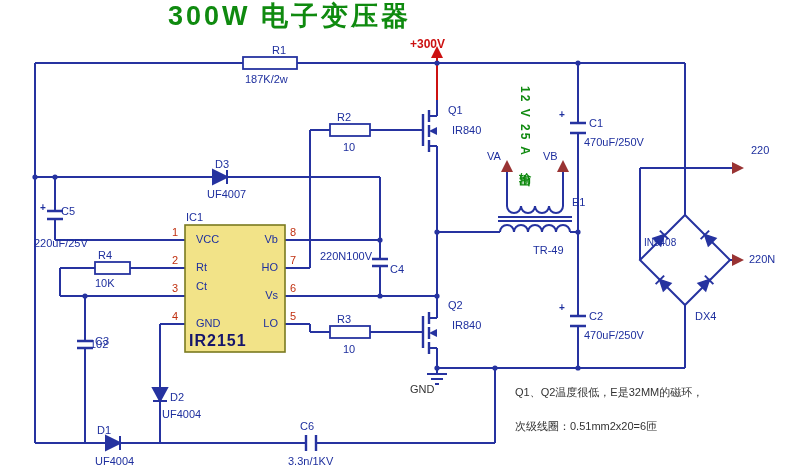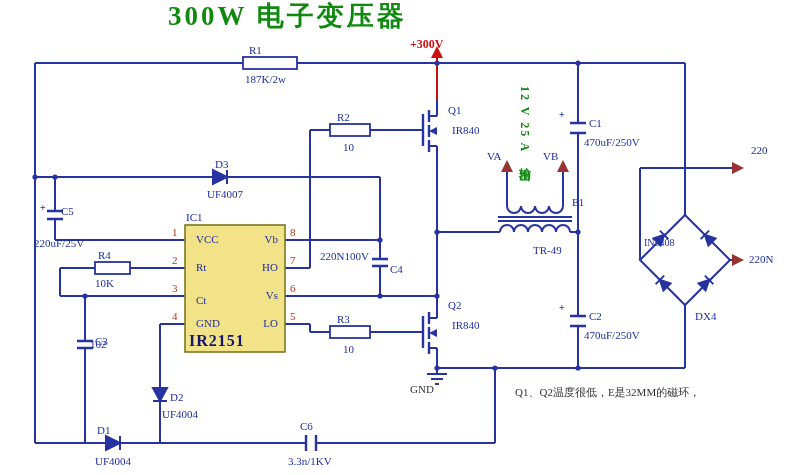--- a/index.html
+++ b/index.html
@@ -1,17 +1,17 @@
 <!DOCTYPE html>
 <html><head>
 <meta charset="utf-8">
 <style>
   html,body{margin:0;padding:0;background:#fff;}
   .canvas{position:relative;width:800px;height:475px;background:#ffffff;
-          font-family:Liberation Serif, serif;overflow:hidden;}
+          font-family:Liberation Sans, sans-serif;overflow:hidden;}
   .canvas svg{position:absolute;left:0;top:0;}
   .lbl{position:absolute;font-size:11px;color:#1e2f9e;white-space:nowrap;line-height:1.1;}
   .red{color:#cc1111;font-weight:bold;font-size:12px;}
   .pin-num{color:#c03010;}
   .pin-right{width:50px;text-align:right;}
   .title{font-size:27px;font-weight:bold;color:#0f8a0f;letter-spacing:3px;}
   .chip-part{font-size:16px;font-weight:bold;color:#15156b;letter-spacing:1px;}
   .green-v{writing-mode:vertical-rl;color:#0f8a0f;font-weight:bold;font-size:12px;letter-spacing:2px;height:78px;}
   .note{color:#333333;}
   .dark{color:#333333;}
@@ -135,21 +135,21 @@
         <circle cx="578" cy="232" r="2.6"></circle>
       <circle cx="437" cy="368" r="2.6"></circle>
         <circle cx="495" cy="368" r="2.6"></circle>
       <circle cx="578" cy="368" r="2.6"></circle>
     </g>
   </svg>
 
   <div class="lbl title" style="left:168px;top:2px">300W 电子变压器</div>
   <div class="lbl red" style="left:410px;top:38px">+300V</div>
 
-  <div class="lbl" style="left:249px;top:44px">R1</div>
+  <div class="lbl" style="left:272px;top:44px">R1</div>
   <div class="lbl" style="left:245px;top:73px">187K/2w</div>
 
   <div class="lbl" style="left:337px;top:111px">R2</div>
   <div class="lbl" style="left:343px;top:141px">10</div>
 
   <div class="lbl" style="left:337px;top:313px">R3</div>
   <div class="lbl" style="left:343px;top:343px">10</div>
 
   <div class="lbl" style="left:98px;top:249px">R4</div>
   <div class="lbl" style="left:95px;top:277px">10K</div>
@@ -194,32 +194,33 @@
   <div class="lbl" style="left:751px;top:144px">220</div>
   <div class="lbl" style="left:749px;top:253px">220N</div>
 
   <div class="lbl dark" style="left:410px;top:383px">GND</div>
 
   <div class="lbl" style="left:186px;top:211px">IC1</div>
   <div class="lbl chip-part" style="left:189px;top:332px">IR2151</div>
 
   <div class="lbl" style="left:196px;top:233px">VCC</div>
   <div class="lbl" style="left:196px;top:261px">Rt</div>
-  <div class="lbl" style="left:196px;top:294px">Ct</div>
+  <div class="lbl" style="left:196px;top:280px">Ct</div>
   <div class="lbl" style="left:196px;top:317px">GND</div>
 
   <div class="lbl pin-right" style="left:228px;top:233px">Vb</div>
   <div class="lbl pin-right" style="left:228px;top:261px">HO</div>
   <div class="lbl pin-right" style="left:228px;top:289px">Vs</div>
   <div class="lbl pin-right" style="left:228px;top:317px">LO</div>
 
   <div class="lbl pin-num" style="left:172px;top:226px">1</div>
   <div class="lbl pin-num" style="left:172px;top:254px">2</div>
   <div class="lbl pin-num" style="left:172px;top:282px">3</div>
   <div class="lbl pin-num" style="left:172px;top:310px">4</div>
   <div class="lbl pin-num" style="left:290px;top:226px">8</div>
   <div class="lbl pin-num" style="left:290px;top:254px">7</div>
   <div class="lbl pin-num" style="left:290px;top:282px">6</div>
   <div class="lbl pin-num" style="left:290px;top:310px">5</div>
 
   <div class="lbl note" style="left:515px;top:386px">Q1、Q2温度很低，E是32MM的磁环，</div>
+  <div class="lbl note" style="left:515px;top:420px">次级线圈：0.51mm2x20=6匝</div>
 
 </div>
 
 </body></html>

